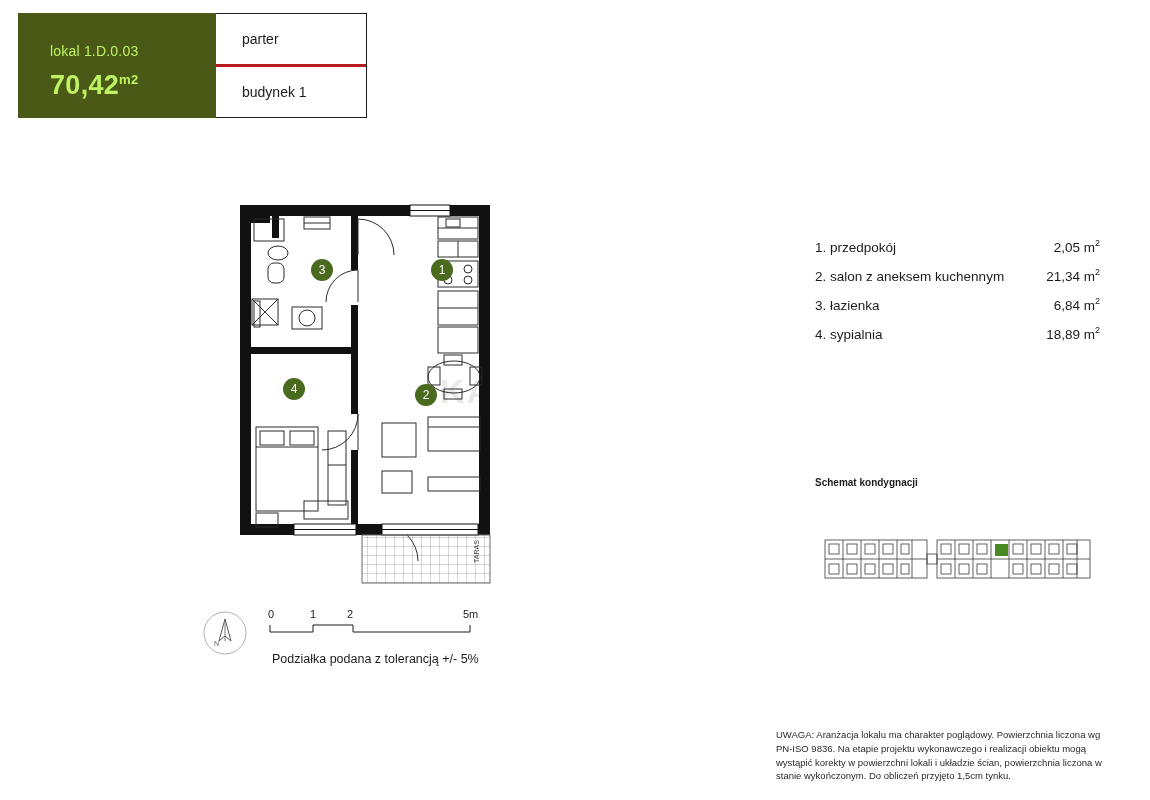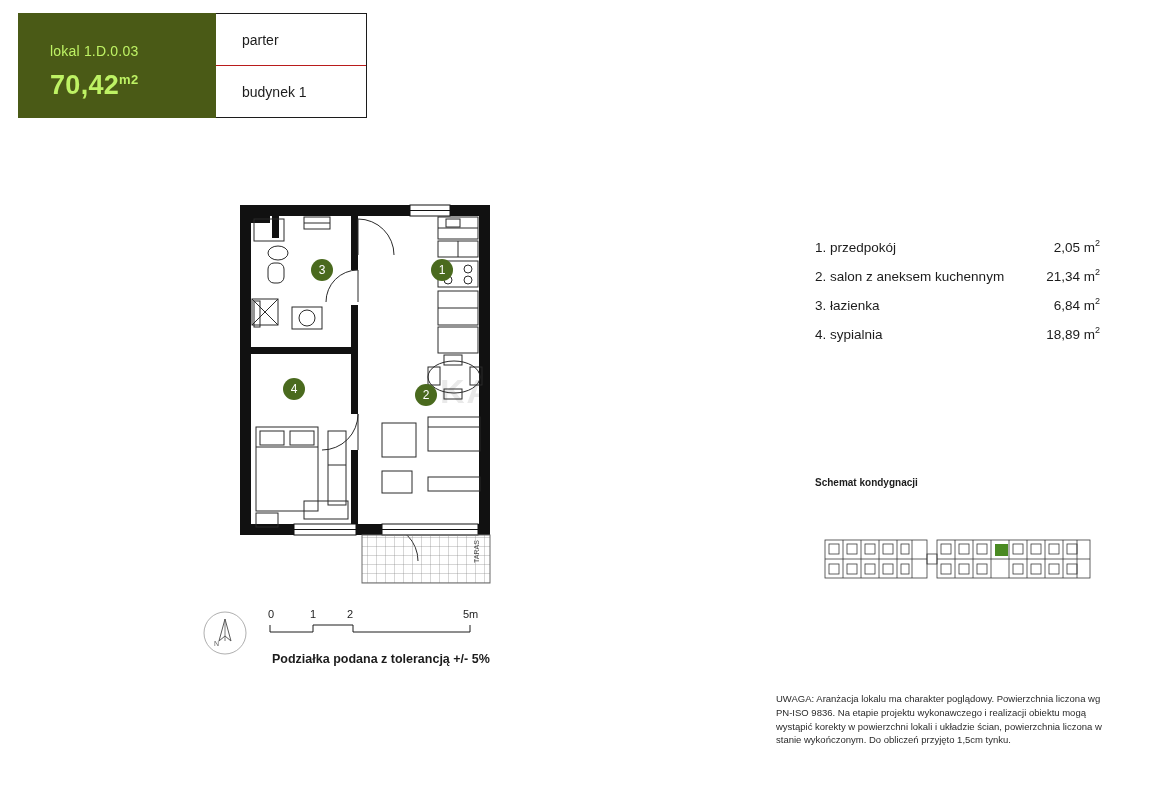--- a/index.html
+++ b/index.html
@@ -57,21 +57,21 @@
     flex-direction: column;
   }
   #header-meta .cell {
     flex: 1 1 50%;
     display: flex;
     align-items: center;
     padding-left: 26px;
     font-size: 14px;
   }
   #header-meta .cell.top {
-    border-bottom: 1px solid #b91c1c;
+    border-bottom: 3px solid #b91c1c;
   }
 
   
   #plan {
     position: absolute;
     left: 232px;
     top: 195px;
     width: 270px;
     height: 400px;
   }
@@ -106,21 +106,20 @@
   #scale .labels span {
     position: absolute;
     top: 0;
   }
   #scale-caption {
     position: absolute;
     left: 272px;
     top: 652px;
     font-size: 12.5px;
     color: #1c1c1c;
-    font-weight: bold;
   }
 
   
   #rooms {
     position: absolute;
     left: 815px;
     top: 238px;
     width: 285px;
     font-size: 13.5px;
   }
@@ -152,21 +151,21 @@
     left: 815px;
     top: 528px;
     width: 285px;
     height: 62px;
   }
 
   
   #note {
     position: absolute;
     left: 776px;
-    top: 692px;
+    top: 728px;
     width: 330px;
     font-size: 9.5px;
     line-height: 1.45;
     color: #2a2a2a;
   }
 
   
   #watermark {
     position: absolute;
     left: 440px;

